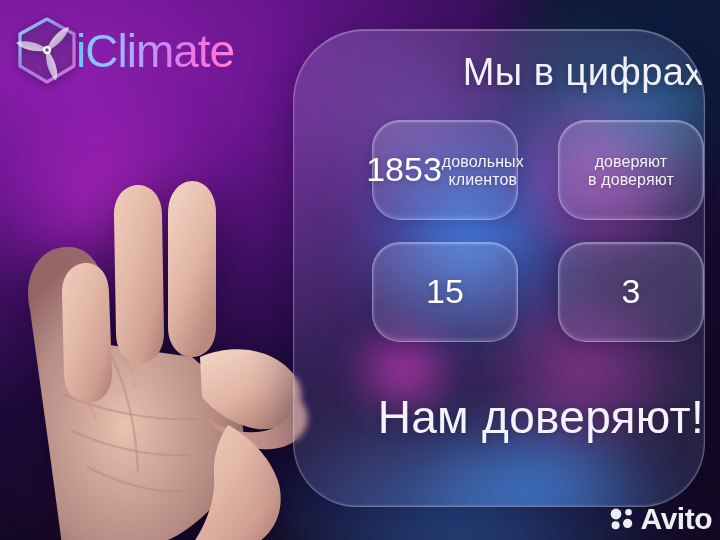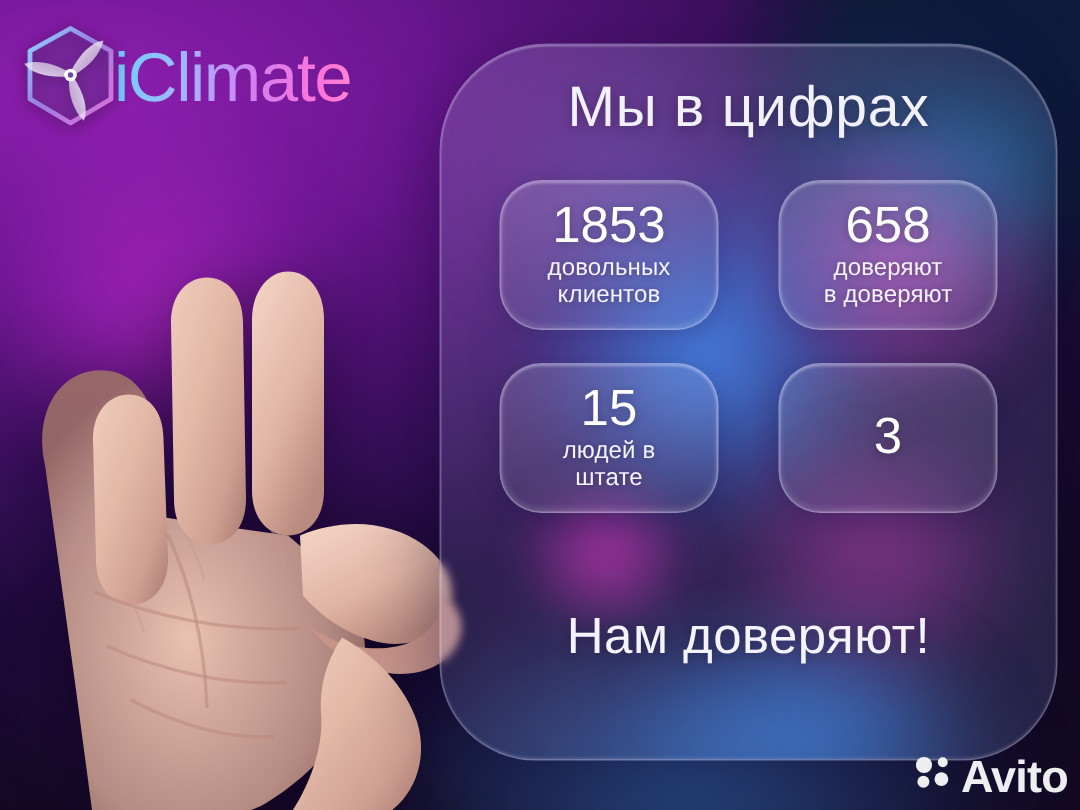--- a/index.html
+++ b/index.html
@@ -115,21 +115,21 @@
     background:radial-gradient(closest-side, rgba(70,150,255,.60), rgba(60,130,240,0) 76%);
     filter:blur(22px);
   }
   .g-cyan-edge{
     left:250px;top:-20px;width:230px;height:200px;
     background:radial-gradient(closest-side, rgba(40,140,200,.45), rgba(40,140,200,0) 72%);
     filter:blur(18px);
   }
 
   .card-inner{position:relative;z-index:5;width:100%;height:100%;
-    display:flex;flex-direction:column;align-items:center;
+    display:flex;flex-direction:column;align-items:flex-end;
     padding-top:22px;box-sizing:border-box;}
 
   .card-title{
     font-size:38px;font-weight:400;color:#f2f0fb;letter-spacing:.5px;
     text-shadow:0 1px 8px rgba(0,0,0,.30);
     margin:0;line-height:1.1;
   }
 
   .stats-grid{
     margin-top:26px;
@@ -139,44 +139,44 @@
   }
   .stat-box{
     width:146px;height:100px;
     border-radius:28px;
     background:linear-gradient(160deg, rgba(205,205,235,.20), rgba(170,180,225,.12));
     border:1px solid rgba(225,222,250,.42);
     box-shadow:
       inset 0 1px 2px rgba(255,255,255,.38),
       inset 0 -2px 4px rgba(255,255,255,.16),
       0 4px 16px rgba(20,10,60,.22);
-    display:flex;flex-direction:column;align-items:center;justify-content:center;
+    display:flex;align-items:center;justify-content:center;
     box-sizing:border-box;
     text-align:center;
   }
   .stat-num{
     font-size:34px;line-height:.98;color:#ffffff;font-weight:400;letter-spacing:0px;
     text-shadow:0 1px 6px rgba(0,0,0,.25);
   }
   .stat-label{
     font-size:16px;line-height:1.12;color:#f4f2fd;font-weight:400;
     margin-top:3px;letter-spacing:.1px;
     text-shadow:0 1px 5px rgba(0,0,0,.25);
   }
 
   .card-footer{
     margin-top:auto;margin-bottom:62px;
-    font-size:34px;color:#f4f2fd;font-weight:400;letter-spacing:.3px;
+    font-size:46px;color:#f4f2fd;font-weight:400;letter-spacing:.3px;
     text-shadow:0 1px 8px rgba(0,0,0,.28);
   }
 
   
   .avito{
     position:absolute;right:8px;bottom:6px;
-    display:flex;gap:5px;z-index:40;
+    display:flex;align-items:center;gap:5px;z-index:40;
     opacity:.93;
   }
   .avito-dots{width:26px;height:22px;position:relative;flex:0 0 auto;}
   .avito-dots svg{display:block;width:100%;height:100%;}
   .avito-word{
     font-size:30px;font-weight:700;color:#ffffff;line-height:1;
     letter-spacing:-.5px;
     text-shadow:0 1px 3px rgba(0,40,90,.25);
   }
 </style>
@@ -296,33 +296,28 @@
       <div class="stats-grid">
         <div class="stat-box">
           <div class="stat-num">1853</div>
           <div class="stat-label">
             <span>довольных</span><br>
             <span>клиентов</span>
           </div>
         </div>
 
         <div class="stat-box">
-          <div class="stat-num">658</div>
           <div class="stat-label">
             <span>доверяют</span><br>
             <span>в доверяют</span>
           </div>
         </div>
 
         <div class="stat-box">
           <div class="stat-num">15</div>
-          <div class="stat-label">
-            <span>людей в</span><br>
-            <span>штате</span>
-          </div>
         </div>
 
         <div class="stat-box">
           <div class="stat-num">3</div>
         </div>
       </div>
 
       <div class="card-footer">Нам доверяют!</div>
     </div>
   </div>

